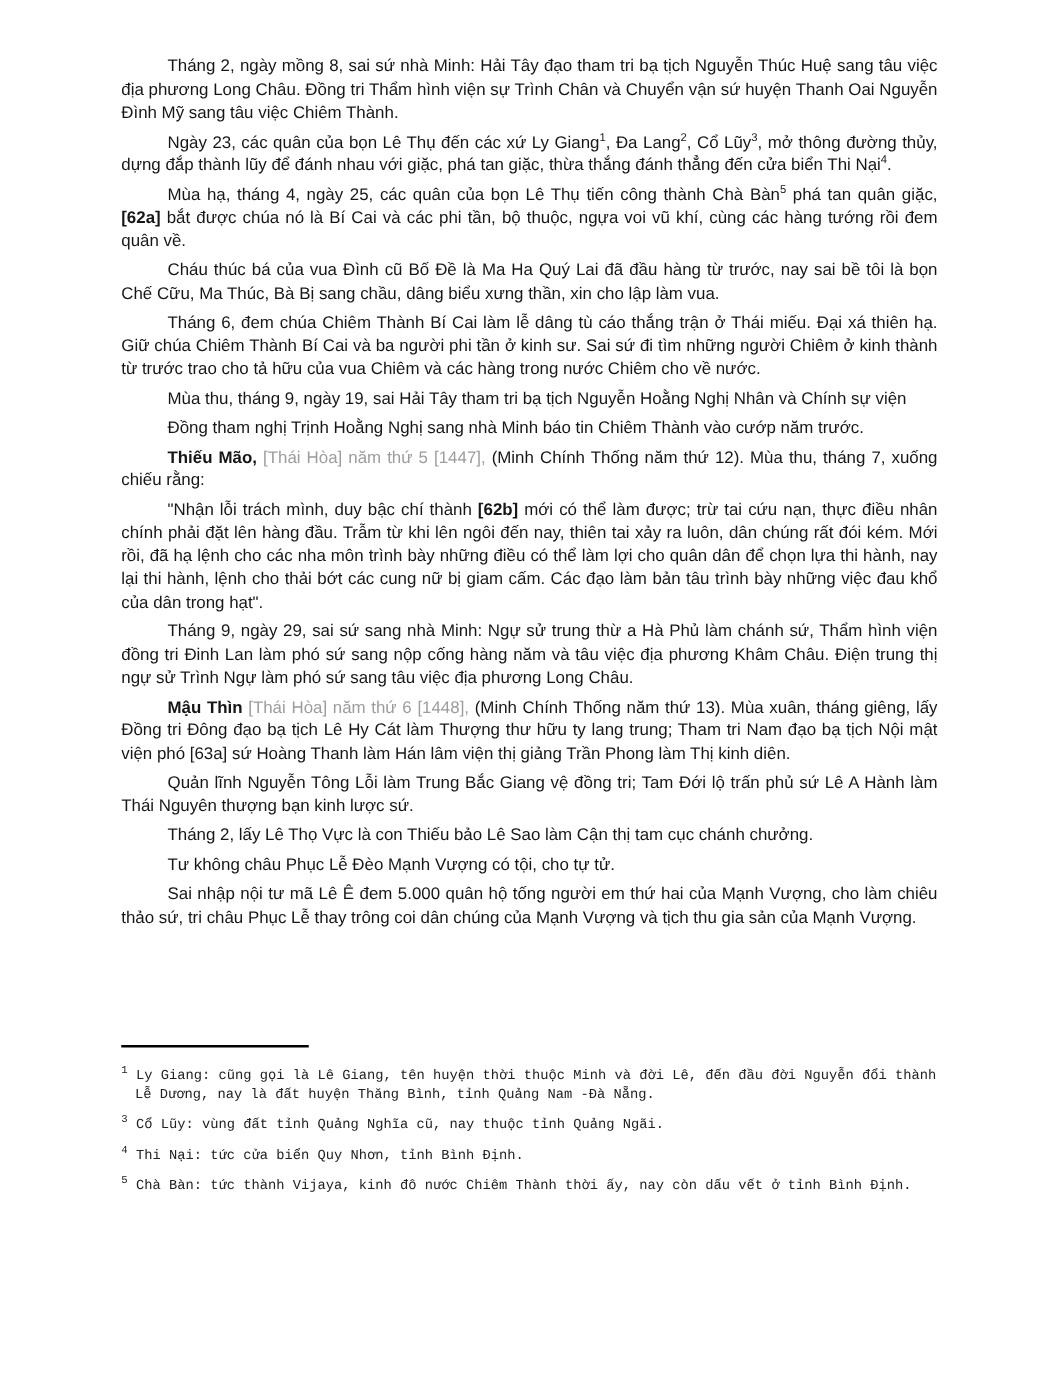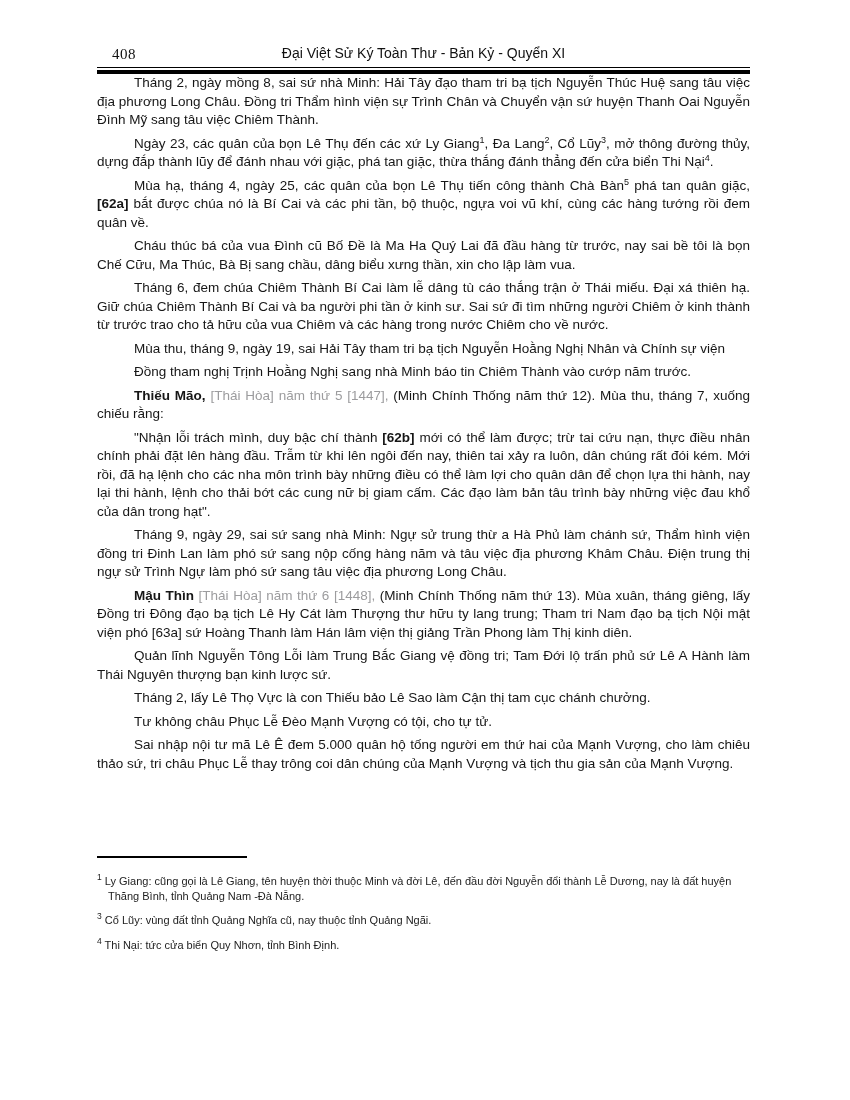--- a/index.html
+++ b/index.html
@@ -28,43 +28,37 @@
     font-size:13.5px;
     line-height:18.5px;
     text-indent:37px;
     text-align:justify;
     color:#161616;
   }
   .seg-b{font-weight:bold;}
   .seg-gray{color:var(--muted,#9c9c9e);}
   sup.fnref{font-size:9px;line-height:0;vertical-align:super;}
   
-  .footer{position:absolute;left:97px;right:100px;top:856px;}
+  .footer{position:absolute;left:97px;right:100px;top:836px;font-family:Liberation Mono, monospace;}
   .fn-divider{width:150px;height:2px;background:#000;margin:0 0 16px 0;}
   .footnote{
     font-size:11px;
     line-height:14.5px;
     margin:0 0 10px 0;
     padding-left:11px;
     text-indent:-11px;
     color:#222;
   }
   sup.fn-num{font-size:8.5px;vertical-align:super;line-height:0;}
 </style>
 </head>
 <body>
 
 <div class="page">
 
-  <header class="hdr">
-    <span class="page-num">408</span>
-    <span class="title">Đại Việt Sử Ký Toàn Thư - Bản Kỷ - Quyển XI</span>
-    <div class="rule-thin"></div>
-    <div class="rule-thick"></div>
-  </header>
 
   <main id="body-content">
       <p class="para"><span class="seg">Tháng 2, ngày mồng 8, sai sứ nhà Minh: Hải Tây đạo tham tri bạ tịch Nguyễn Thúc Huệ sang tâu việc địa phương Long Châu. Đồng tri Thẩm hình viện sự Trình Chân và Chuyển vận sứ huyện Thanh Oai Nguyễn Đình Mỹ sang tâu việc Chiêm Thành.</span></p>
       <p class="para"><span class="seg">Ngày 23, các quân của bọn Lê Thụ đến các xứ Ly Giang</span><sup class="fnref">1</sup><span class="seg">, Đa Lang</span><sup class="fnref">2</sup><span class="seg">, Cổ Lũy</span><sup class="fnref">3</sup><span class="seg">, mở thông đường thủy, dựng đắp thành lũy để đánh nhau với giặc, phá tan giặc, thừa thắng đánh thẳng đến cửa biển Thi Nại</span><sup class="fnref">4</sup><span class="seg">.</span></p>
       <p class="para"><span class="seg">Mùa hạ, tháng 4, ngày 25, các quân của bọn Lê Thụ tiến công thành Chà Bàn</span><sup class="fnref">5</sup><span class="seg"> phá tan quân giặc, </span><span class="seg-b">[62a]</span><span class="seg"> bắt được chúa nó là Bí Cai và các phi tần, bộ thuộc, ngựa voi vũ khí, cùng các hàng tướng rồi đem quân về.</span></p>
       <p class="para"><span class="seg">Cháu thúc bá của vua Đình cũ Bố Đề là Ma Ha Quý Lai đã đầu hàng từ trước, nay sai bề tôi là bọn Chế Cữu, Ma Thúc, Bà Bị sang chầu, dâng biểu xưng thần, xin cho lập làm vua.</span></p>
       <p class="para"><span class="seg">Tháng 6, đem chúa Chiêm Thành Bí Cai làm lễ dâng tù cáo thắng trận ở Thái miếu. Đại xá thiên hạ. Giữ chúa Chiêm Thành Bí Cai và ba người phi tần ở kinh sư. Sai sứ đi tìm những người Chiêm ở kinh thành từ trước trao cho tả hữu của vua Chiêm và các hàng trong nước Chiêm cho về nước.</span></p>
       <p class="para"><span class="seg">Mùa thu, tháng 9, ngày 19, sai Hải Tây tham tri bạ tịch Nguyễn Hoằng Nghị Nhân và Chính sự viện</span></p>
       <p class="para"><span class="seg">Đồng tham nghị Trịnh Hoằng Nghị sang nhà Minh báo tin Chiêm Thành vào cướp năm trước.</span></p>
       <p class="para"><span class="seg-b">Thiếu Mão,</span><span class="seg"> </span><span class="seg-gray">[Thái Hòa] năm thứ 5 [1447],</span><span class="seg"> (Minh Chính Thống năm thứ 12). Mùa thu, tháng 7, xuống chiếu rằng:</span></p>
@@ -76,16 +70,17 @@
       <p class="para"><span class="seg">Tư không châu Phục Lễ Đèo Mạnh Vượng có tội, cho tự tử.</span></p>
       <p class="para"><span class="seg">Sai nhập nội tư mã Lê Ê đem 5.000 quân hộ tống người em thứ hai của Mạnh Vượng, cho làm chiêu thảo sứ, tri châu Phục Lễ thay trông coi dân chúng của Mạnh Vượng và tịch thu gia sản của Mạnh Vượng.</span></p>
     </main>
 
   <footer class="footer">
     <div class="fn-divider"></div>
     <div id="footnotes">
         <div class="footnote"><sup class="fn-num">1</sup><span> Ly Giang: cũng gọi là Lê Giang, tên huyện thời thuộc Minh và đời Lê, đến đầu đời Nguyễn đổi thành Lễ Dương, nay là đất huyện Thăng Bình, tỉnh Quảng Nam -Đà Nẵng.</span></div>
         <div class="footnote"><sup class="fn-num">3</sup><span> Cổ Lũy: vùng đất tỉnh Quảng Nghĩa cũ, nay thuộc tỉnh Quảng Ngãi.</span></div>
         <div class="footnote"><sup class="fn-num">4</sup><span> Thi Nại: tức cửa biển Quy Nhơn, tỉnh Bình Định.</span></div>
+        <div class="footnote"><sup class="fn-num">5</sup><span> Chà Bàn: tức thành Vijaya, kinh đô nước Chiêm Thành thời ấy, nay còn dấu vết ở tỉnh Bình Định.</span></div>
       </div>
   </footer>
 
 </div>
 
 </body></html>

